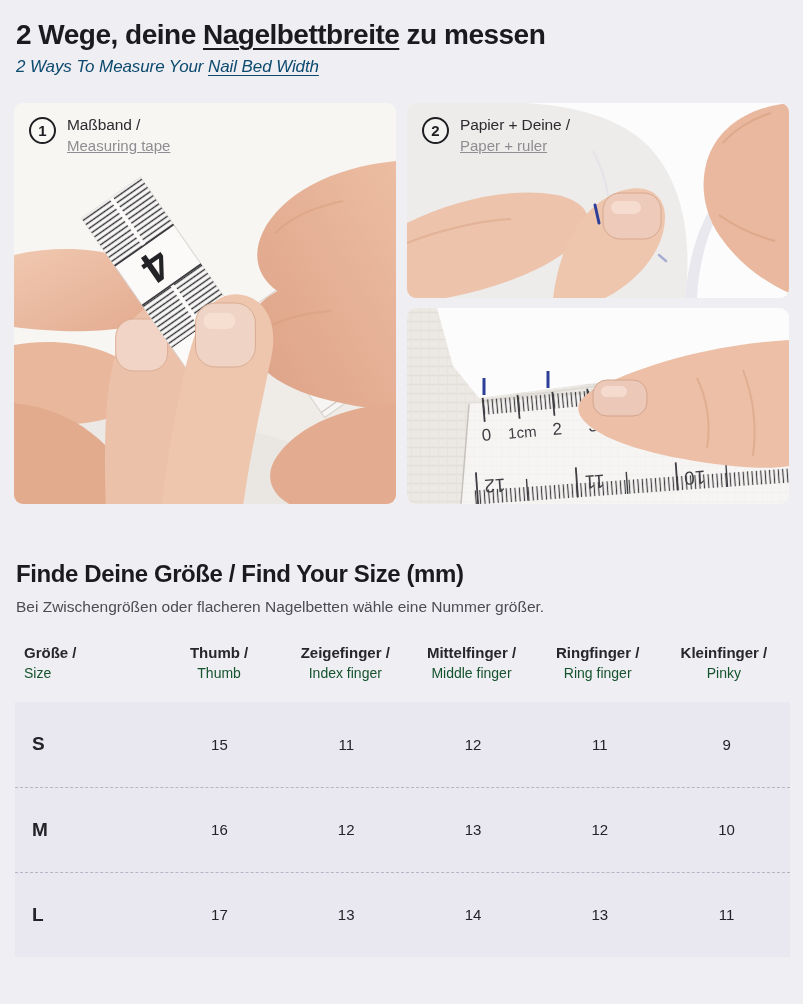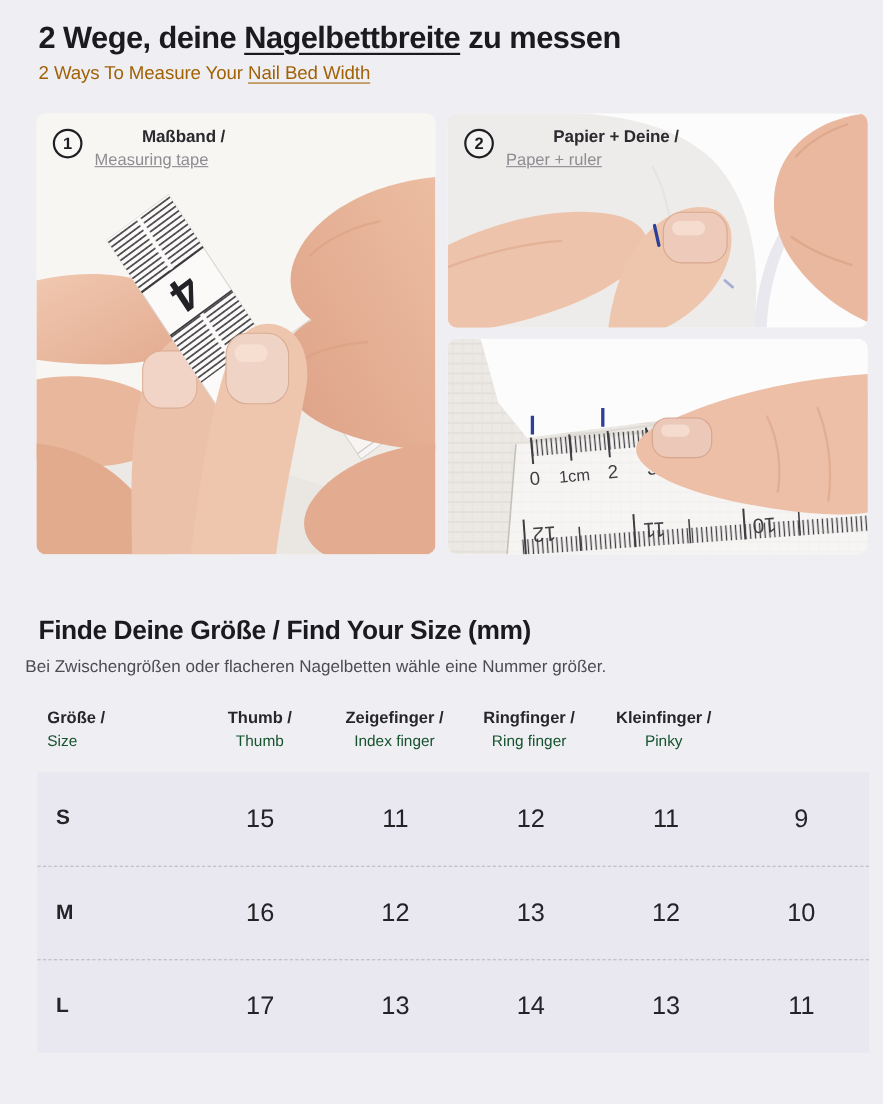--- a/index.html
+++ b/index.html
@@ -1,57 +1,57 @@
 <!DOCTYPE html>
 <html><head>
 <meta charset="utf-8">
 <style>
   * { margin:0; padding:0; box-sizing:border-box; }
   html,body { background:#efeef3; }
   .page {
     position:relative; width:803px; height:1004px; overflow:hidden;
-    background:#efeef3; font-family:"Liberation Sans", sans-serif; color:#1b1b1f;padding-left:19px;
+    background:#efeef3; font-family:"Liberation Sans", sans-serif; color:#1b1b1f;
   }
   .inner { padding:18px 16px 0 16px; }
   h1.title { font-size:28px; line-height:1.2; font-weight:700; letter-spacing:-0.5px; color:#1b1b1f; }
   h1.title .u { text-decoration:underline; text-underline-offset:4px; text-decoration-thickness:2px; }
-  p.subtitle { margin-top:5px; font-size:17px; color:#a16207; letter-spacing:-0.1px; }
+  p.subtitle { margin-top:5px; font-size:17px; color:#0c4a6e; letter-spacing:-0.1px;font-style:italic; }
   p.subtitle .u { text-decoration:underline; text-underline-offset:3px; }
 
   .photos { display:flex; gap:11px; margin:26px 14px 0 14px; }
   .photo { position:relative; border-radius:9px; overflow:hidden; background:#f6f5f2; }
   .photo.left { width:383px; height:401px; }
   .right-col { width:382px; display:flex; flex-direction:column; gap:10px; }
   .photo.rt { width:382px; height:195px; }
   .photo.rb { width:382px; height:196px; }
   .photo svg { display:block; width:100%; height:100%; }
 
   .method-label { position:absolute; top:13px; left:15px; display:flex; gap:11px; align-items:flex-start; }
   .badge {
     width:27px; height:27px; border:2.5px solid #1f1f23; border-radius:50%;
     display:flex; align-items:center; justify-content:center;
     font-size:15px; font-weight:700; color:#1f1f23; background:rgba(250,249,247,.5); margin-top:1px;
   }
-  .label-de { font-size:15.5px; font-weight:700; color:#2b2b30; letter-spacing:-0.1px;margin-left:43px; }
+  .label-de { font-size:15.5px; font-weight:400; color:#2b2b30; letter-spacing:-0.1px; }
   .label-en { font-size:15px; color:#8e8d92; margin-top:3px;text-decoration:underline; }
 
   h2.size-heading { margin:56px 16px 0; font-size:24px; font-weight:700; letter-spacing:-0.4px; color:#1b1b1f; }
-  p.size-note { margin:10px 4px 0; font-size:15.5px; color:#4c4c52; }
+  p.size-note { margin:10px 16px 0; font-size:15.5px; color:#4c4c52; }
 
   .thead { display:grid; grid-template-columns:140px repeat(5,1fr); margin:28px 16px 0; }
   .th { text-align:center; }
   .th:first-child { text-align:left; padding-left:8px; }
   .th .de { font-size:15px; font-weight:700; color:#26262b; }
   .th .en { font-size:14px; color:#14532d; margin-top:4px; }
 
   .tbody { margin:21px 13px 0 15px; background:#e9e7ef; }
   .trow { display:grid; grid-template-columns:141px repeat(5,1fr); height:85px; align-items:center; }
   .trow + .trow { border-top:1px dashed #b7b5c5; }
   .size-cell { padding-left:17px; font-size:19px; font-weight:700; color:#232328; }
-  .val { text-align:center; font-size:23px; font-weight:500; color:#232328; }
+  .val { text-align:center; font-size:15px; font-weight:500; color:#232328; }
 </style>
 </head>
 <body>
 
 <div class="page">
   <div class="inner">
     <h1 class="title"><span>2 Wege, deine </span><span class="u">Nagelbettbreite</span><span> zu messen</span></h1>
     <p class="subtitle"><span>2 Ways To Measure Your </span><span class="u">Nail Bed Width</span></p>
   </div>
 
@@ -224,20 +224,24 @@
       </div>
       <div class="th">
         <div class="de">Thumb /</div>
         <div class="en">Thumb</div>
       </div>
       <div class="th">
         <div class="de">Zeigefinger /</div>
         <div class="en">Index finger</div>
       </div>
       <div class="th">
+        <div class="de">Mittelfinger /</div>
+        <div class="en">Middle finger</div>
+      </div>
+      <div class="th">
         <div class="de">Ringfinger /</div>
         <div class="en">Ring finger</div>
       </div>
       <div class="th">
         <div class="de">Kleinfinger /</div>
         <div class="en">Pinky</div>
       </div>
     </div>
 
     <div class="tbody">

